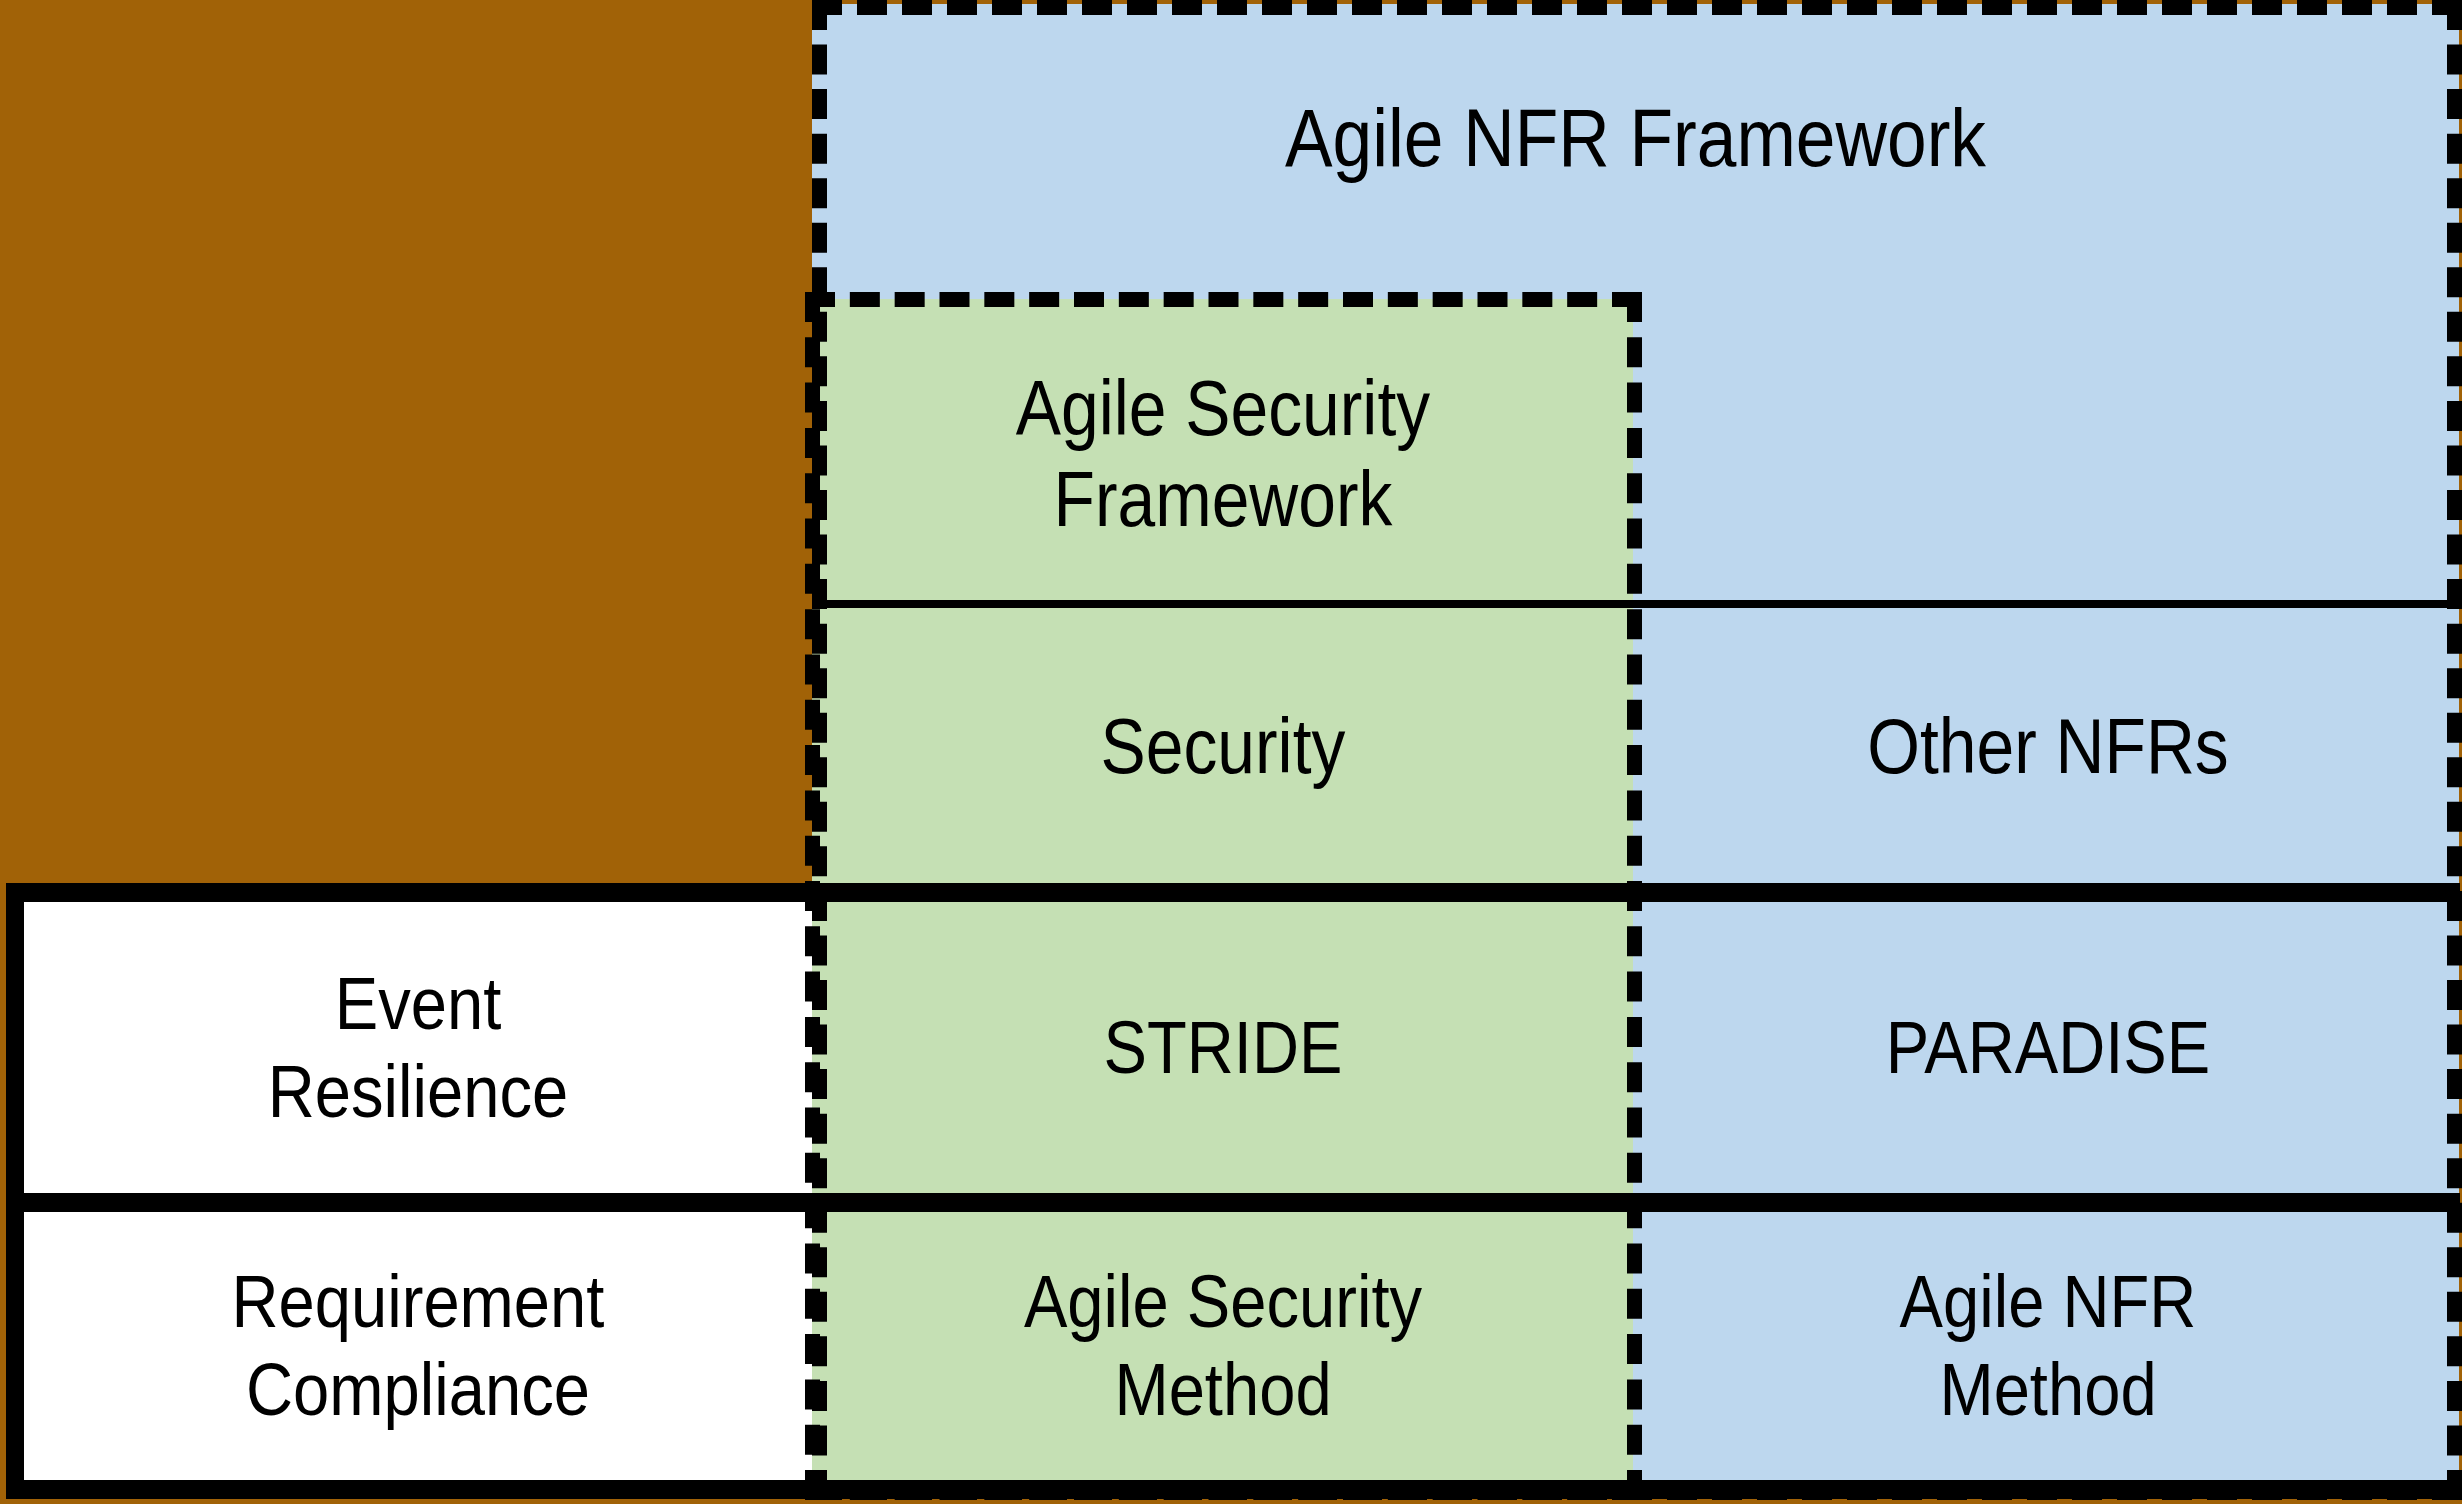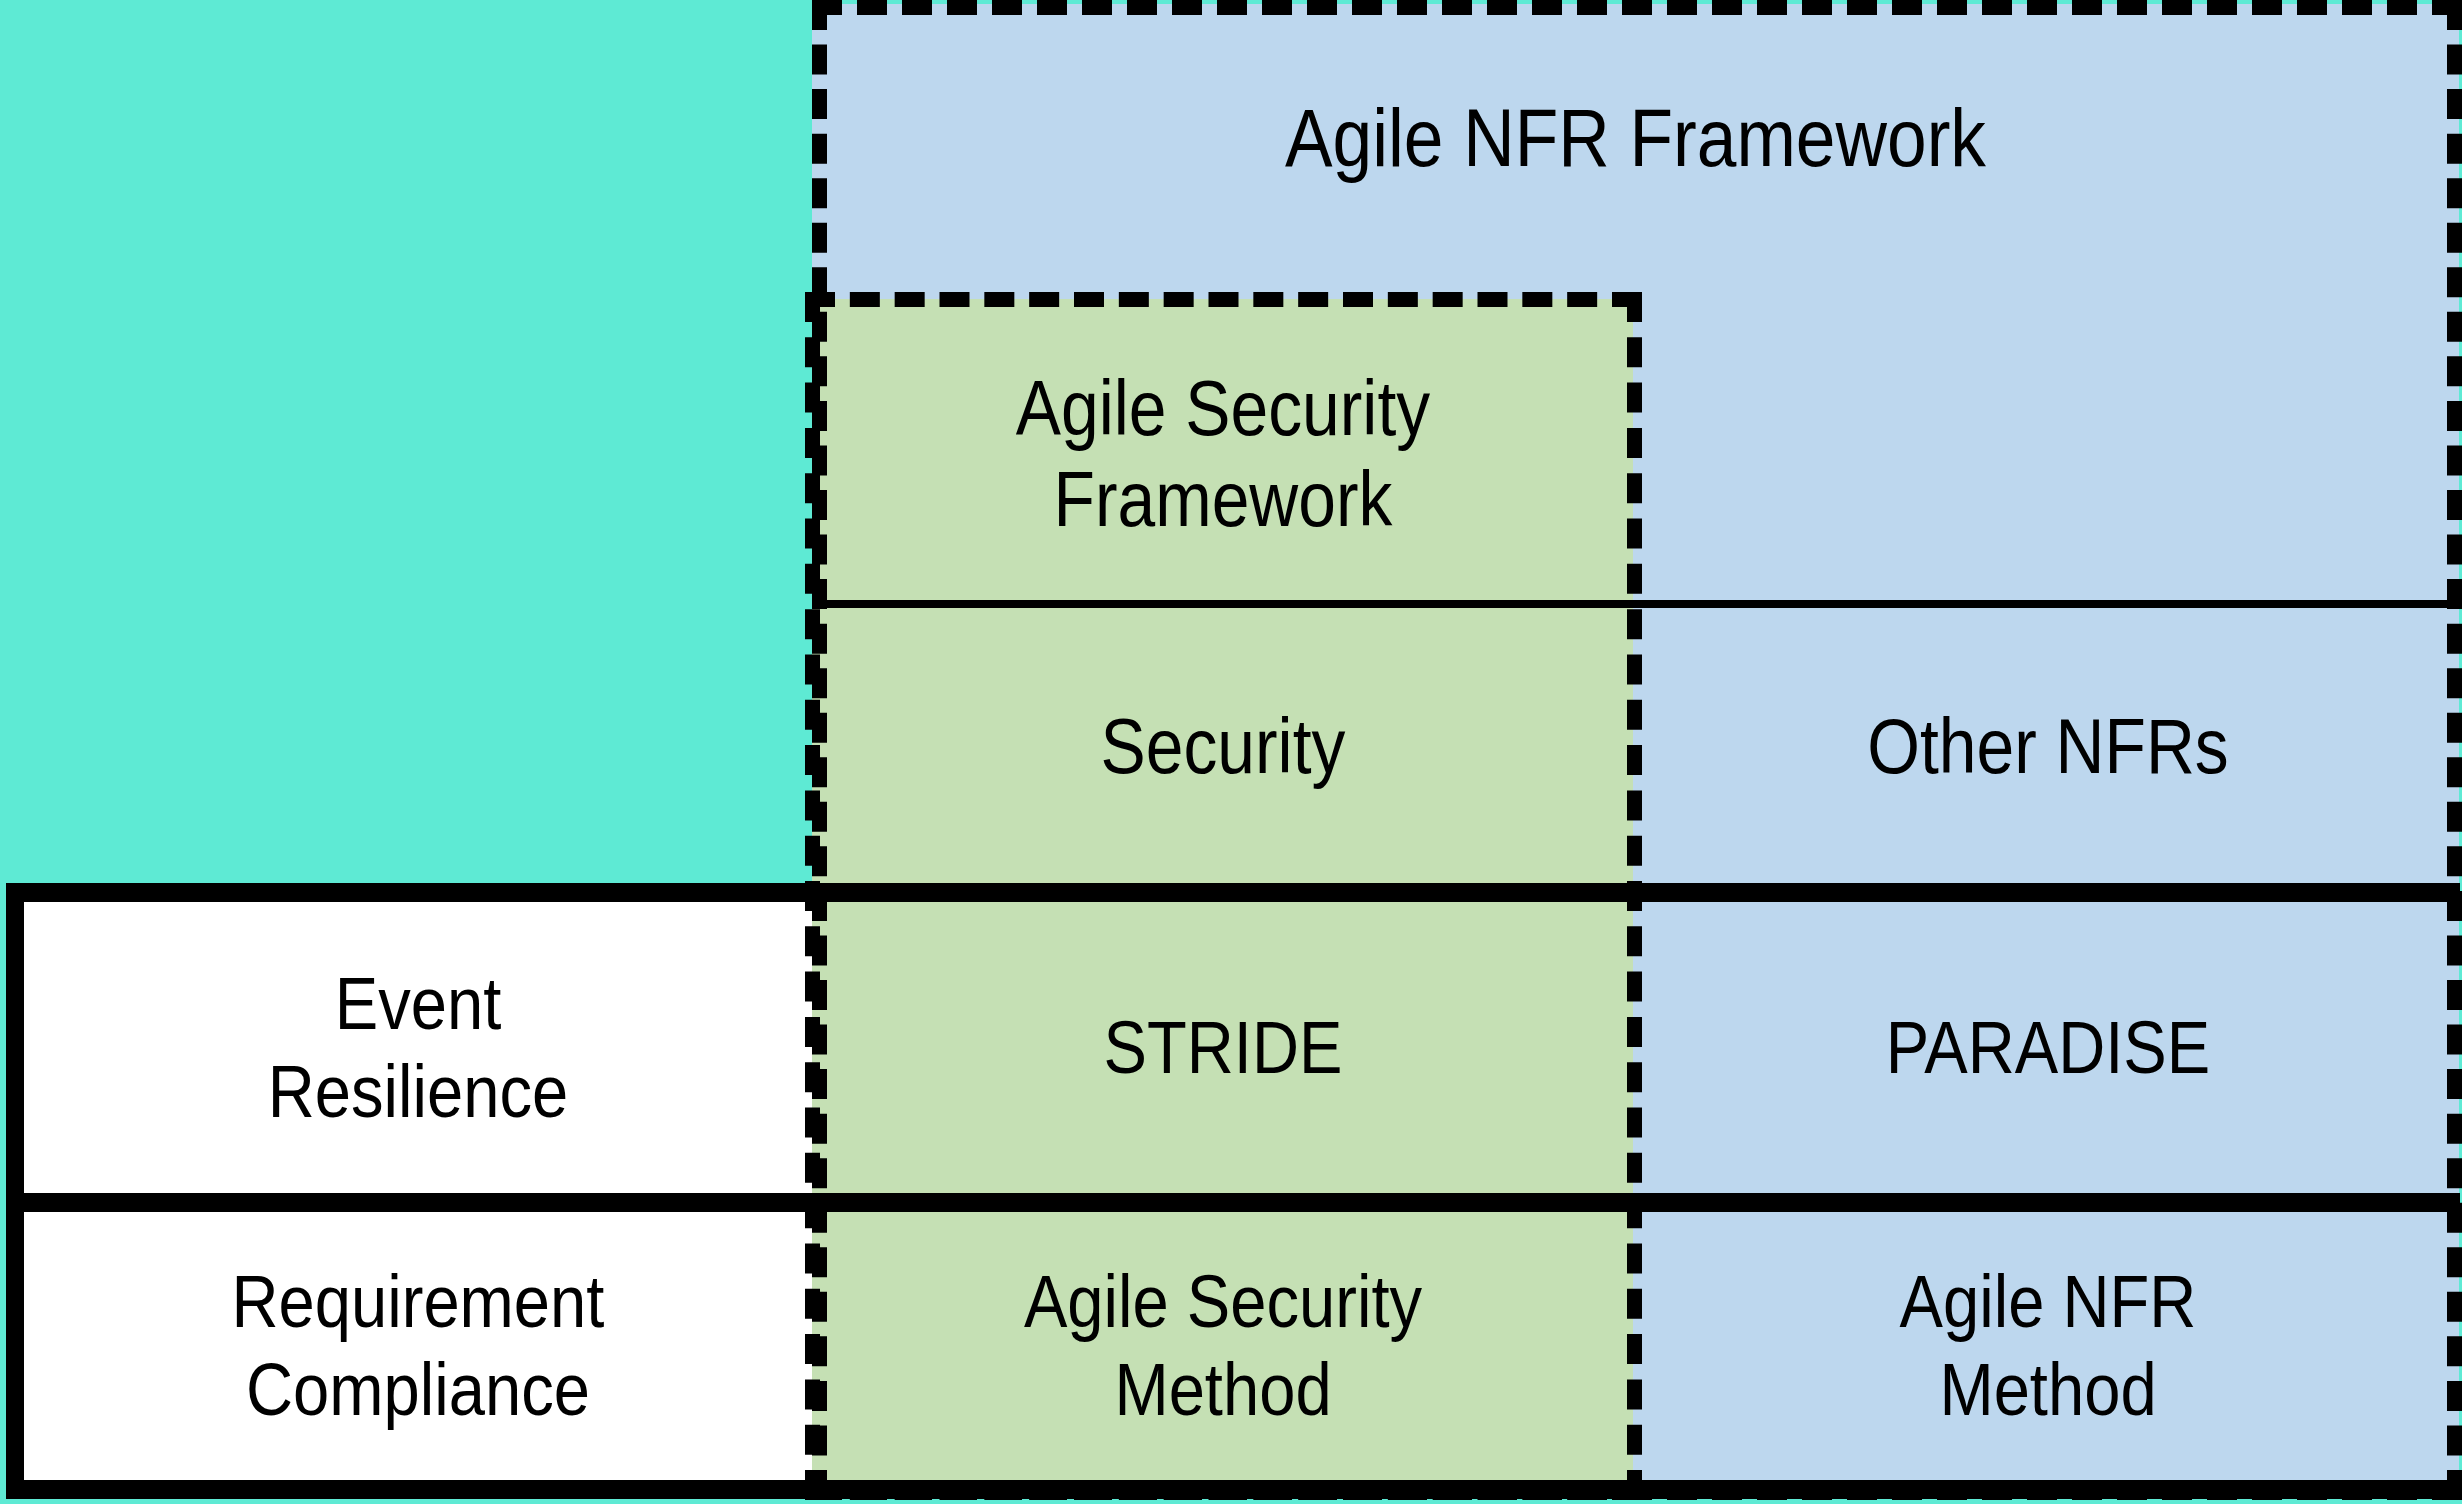--- a/index.html
+++ b/index.html
@@ -10,21 +10,21 @@
   body {
     width: 2462px;
     height: 1505px;
     font-family: "Liberation Sans", sans-serif;
   }
 
   #diagram {
     position: relative;
     width: 2462px;
     height: 1505px;
-    background: #5eead4;
+    background: #a16207;
     overflow: hidden;
   }
 
   
   .fill {
     position: absolute;
     z-index: 1;
   }
   .fill-blue { background: #bdd7ee; }
   .fill-green { background: #c5e0b4; }

